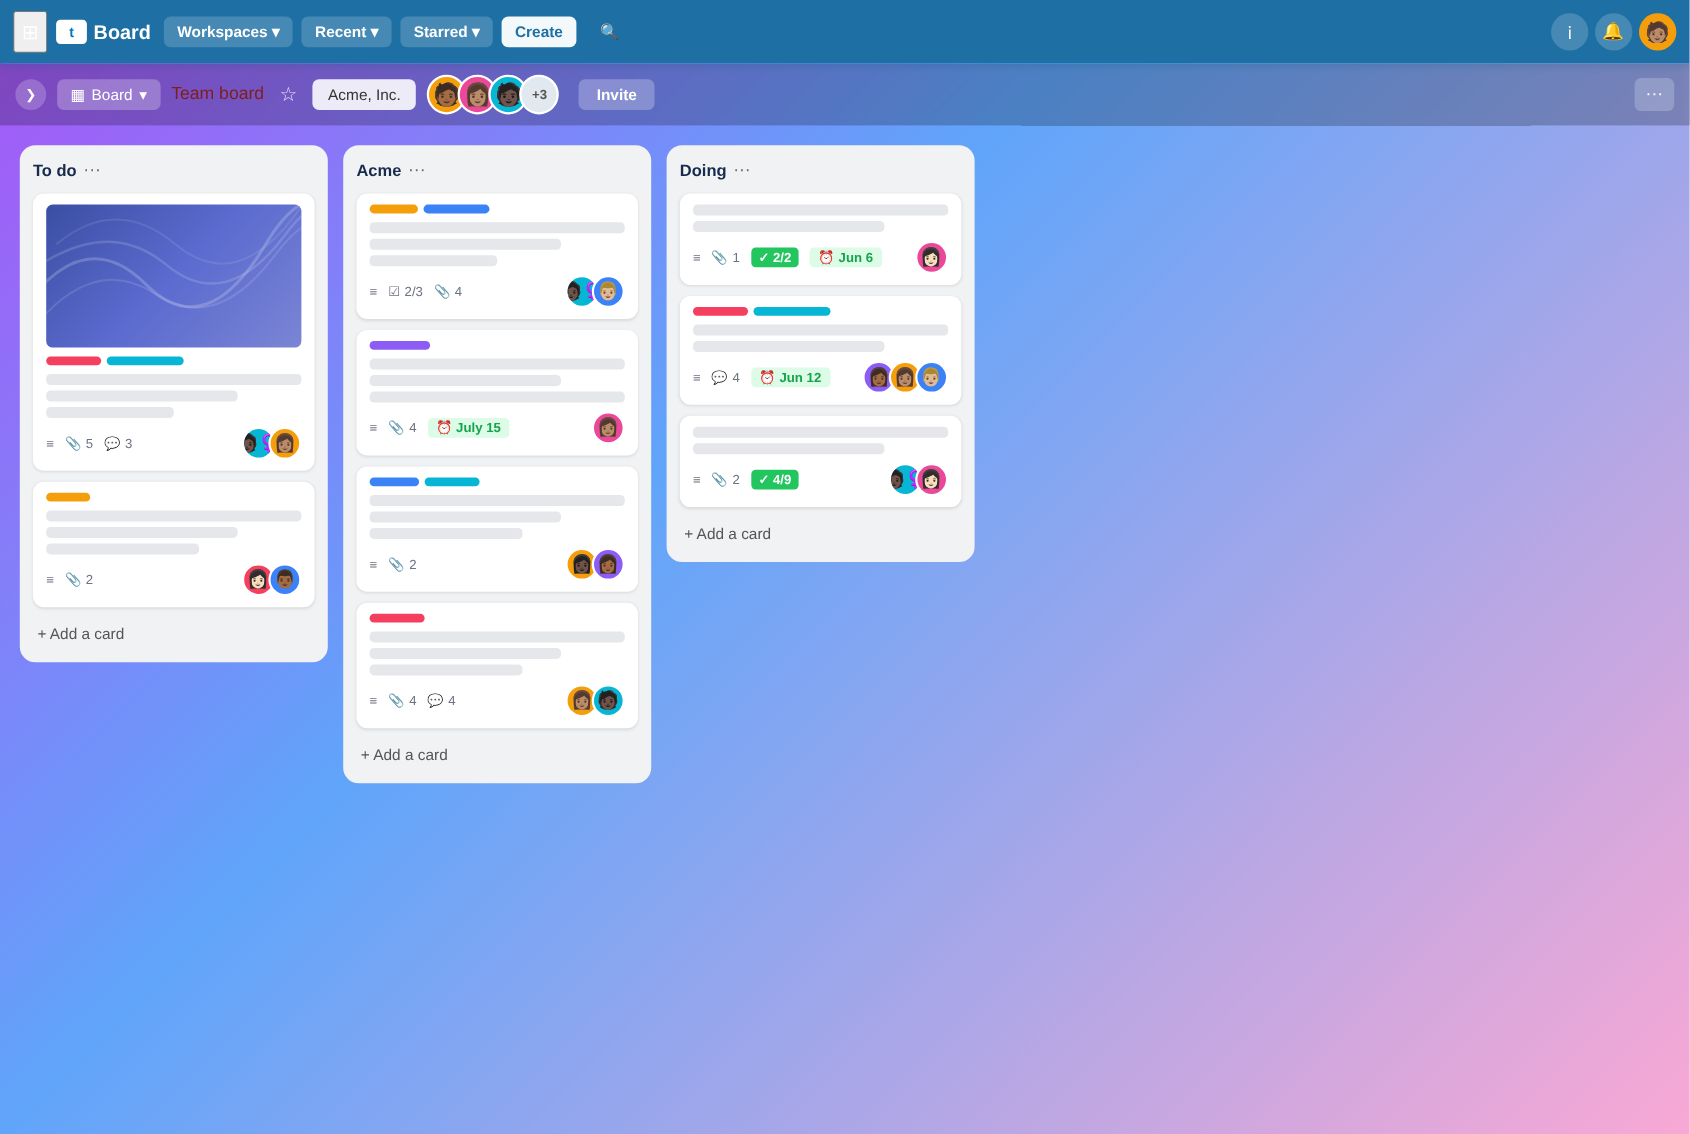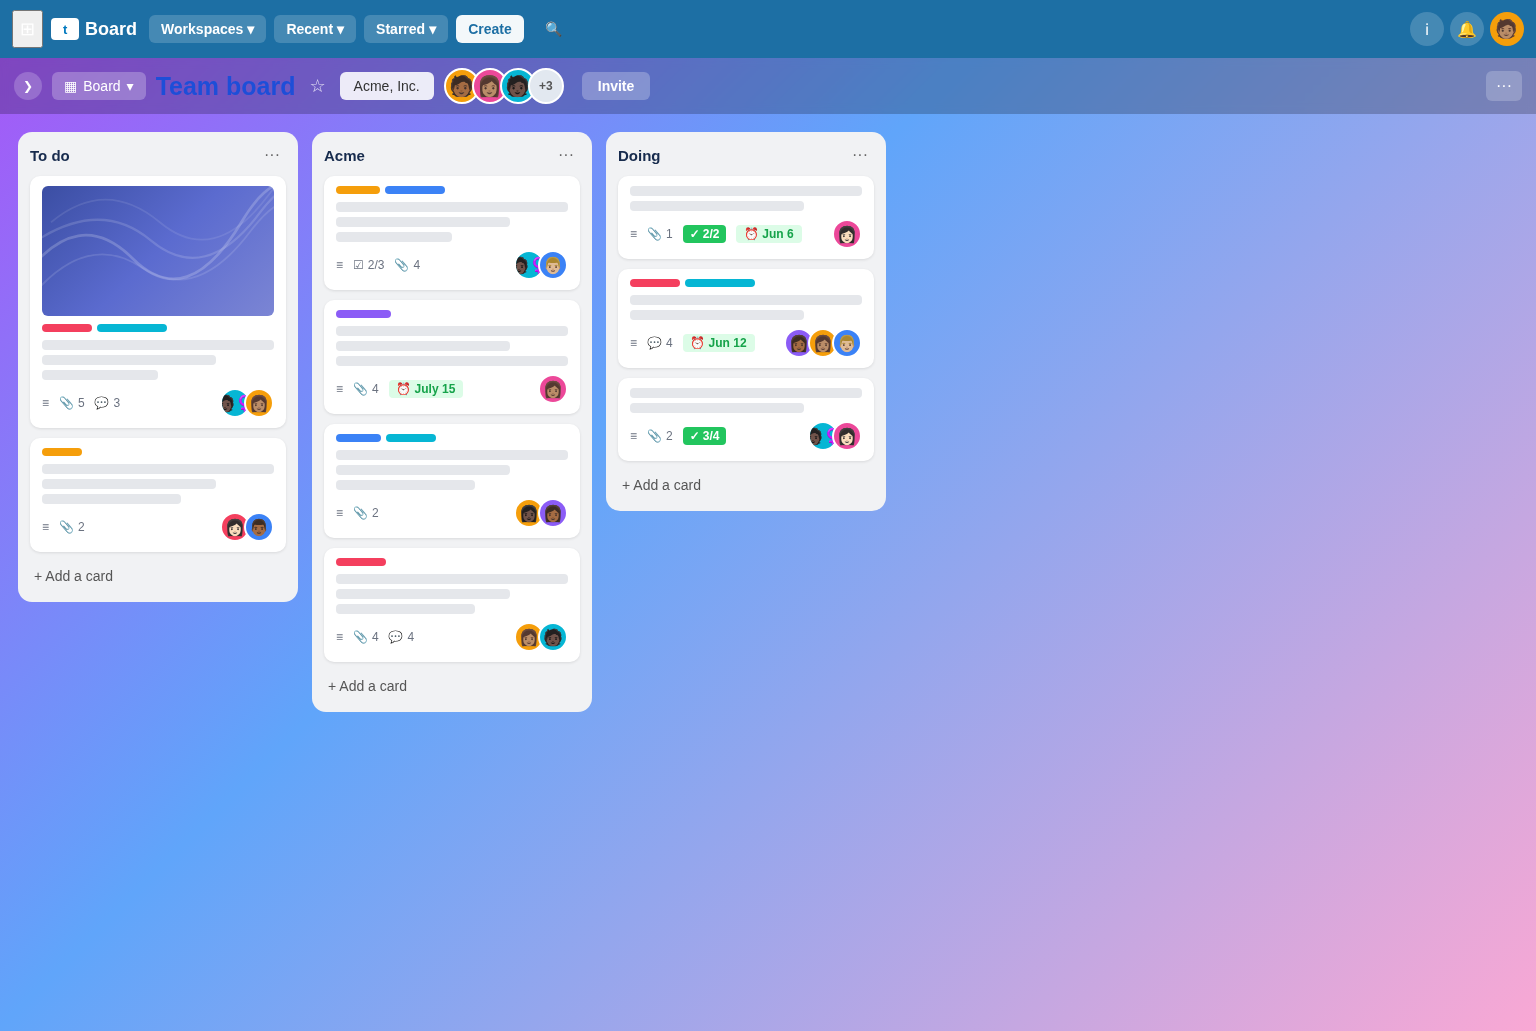--- a/index.html
+++ b/index.html
@@ -155,23 +155,23 @@
       background: rgba(255,255,255,0.25);
       border: none;
       color: white;
       padding: 6px 12px;
       border-radius: 6px;
       cursor: pointer;
       font-size: 14px;
       font-weight: 500;
     }
     .board-title {
-      color: #1d4ed8;
-      font-size: 25px;
-      font-weight: 700;
+      color: #7f1d1d;
+      font-size: 16px;
+      font-weight: 400;
     }
     .star-btn {
       background: none;
       border: none;
       color: rgba(255,255,255,0.8);
       font-size: 18px;
       cursor: pointer;
       padding: 4px;
     }
     .workspace-btn {
@@ -259,21 +259,20 @@
       padding: 12px;
       display: flex;
       flex-direction: column;
       gap: 10px;
       max-height: calc(100vh - 140px);
       overflow-y: auto;
     }
     .column-header {
       display: flex;
       align-items: center;
-      justify-content: space-between;
     }
     .column-title {
       font-size: 15px;
       font-weight: 700;
       color: #172b4d;
     }
     .column-menu-btn {
       background: none;
       border: none;
       cursor: pointer;
@@ -670,21 +669,21 @@
     <div class="card">
       <div class="card-text-lines">
         <div class="text-line w-full"></div>
         <div class="text-line w-3q"></div>
       </div>
       <div class="card-footer">
         <span class="card-meta">≡</span>
         <span class="card-meta">📎 <span>2</span></span>
         <div class="badge-green">
           <span>✓</span>
-          <span>3/4</span>
+          <span>4/9</span>
         </div>
         <div class="card-avatars">
           <div class="card-avatar" style="background:#06b6d4;">🧑🏿‍♀️</div>
           <div class="card-avatar" style="background:#ec4899;">👩🏻</div>
         </div>
       </div>
     </div>
 
     <button class="add-card-btn">+ Add a card</button>
   </div>

